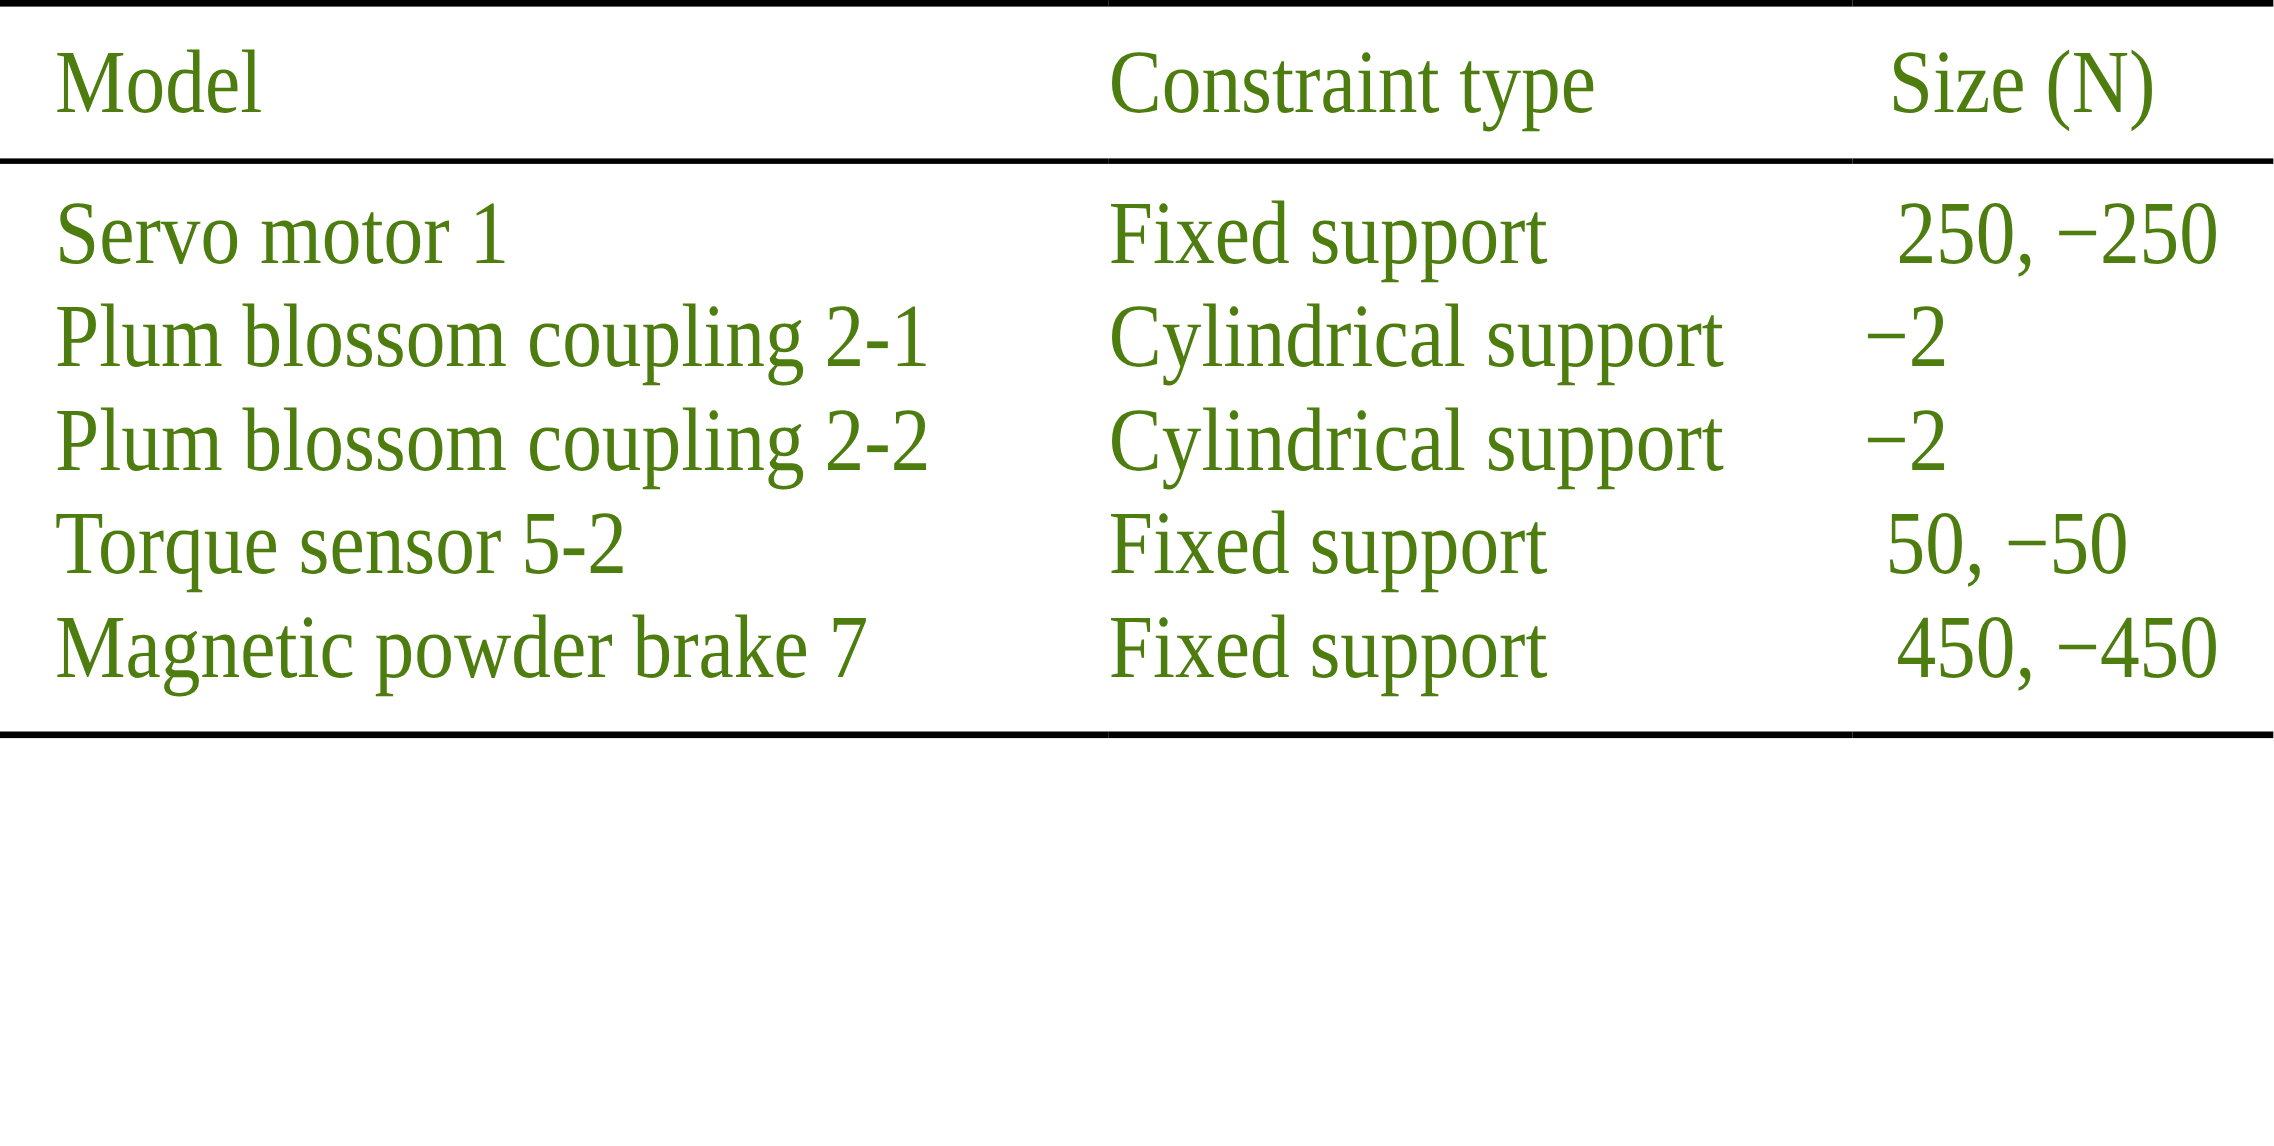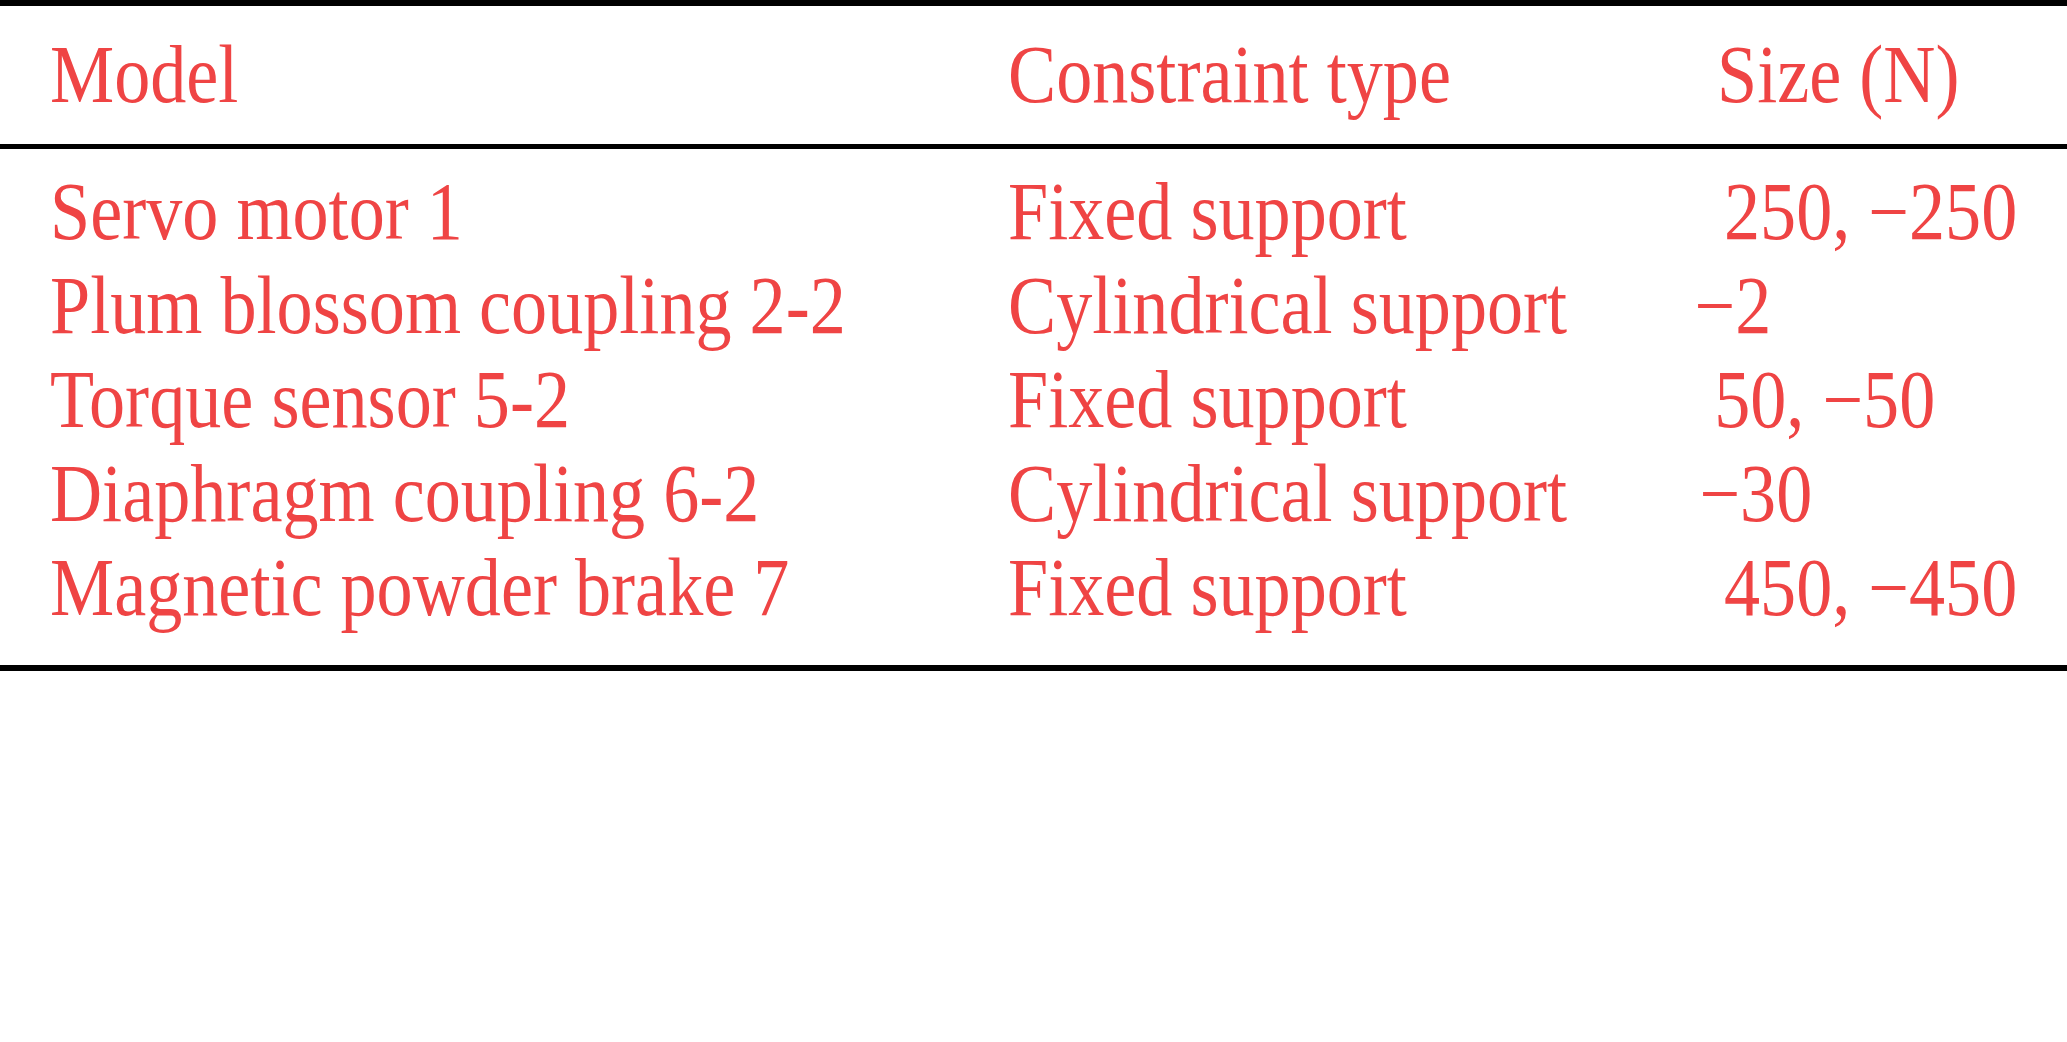--- a/index.html
+++ b/index.html
@@ -7,21 +7,21 @@
     padding: 0;
     background: #ffffff;
   }
   .page {
     position: relative;
     width: 2067px;
     height: 1042px;
     background: #ffffff;
     overflow: hidden;
     font-family: "Liberation Serif", "DejaVu Serif", serif;
-    color: #ef4444;
+    color: #4d7c0f;
   }
   table.constraints {
     width: 2067px;
     border-collapse: collapse;
     table-layout: fixed;
     border-top: 6px solid #000000;
     border-bottom: 6px solid #000000;
     margin-bottom: 4px;
     font-size: 82px;
   }
@@ -76,33 +76,33 @@
         <th class="right"><span class="c">Size (N)</span></th>
       </tr>
     </thead>
     <tbody>
       <tr>
         <td class="left col1"><span class="c">Servo motor 1</span></td>
         <td class="left"><span class="c">Fixed support</span></td>
         <td class="right"><span class="c">250, −250</span></td>
       </tr>
       <tr>
+        <td class="left col1"><span class="c">Plum blossom coupling 2-1</span></td>
+        <td class="left"><span class="c">Cylindrical support</span></td>
+        <td class="right"><span class="c">−2</span></td>
+      </tr>
+      <tr>
         <td class="left col1"><span class="c">Plum blossom coupling 2-2</span></td>
         <td class="left"><span class="c">Cylindrical support</span></td>
         <td class="right"><span class="c">−2</span></td>
       </tr>
       <tr>
         <td class="left col1"><span class="c">Torque sensor 5-2</span></td>
         <td class="left"><span class="c">Fixed support</span></td>
         <td class="right"><span class="c">50, −50</span></td>
-      </tr>
-      <tr>
-        <td class="left col1"><span class="c">Diaphragm coupling 6-2</span></td>
-        <td class="left"><span class="c">Cylindrical support</span></td>
-        <td class="right"><span class="c">−30</span></td>
       </tr>
       <tr>
         <td class="left col1"><span class="c">Magnetic powder brake 7</span></td>
         <td class="left"><span class="c">Fixed support</span></td>
         <td class="right"><span class="c">450, −450</span></td>
       </tr>
     </tbody>
   </table>
 </div>
 

